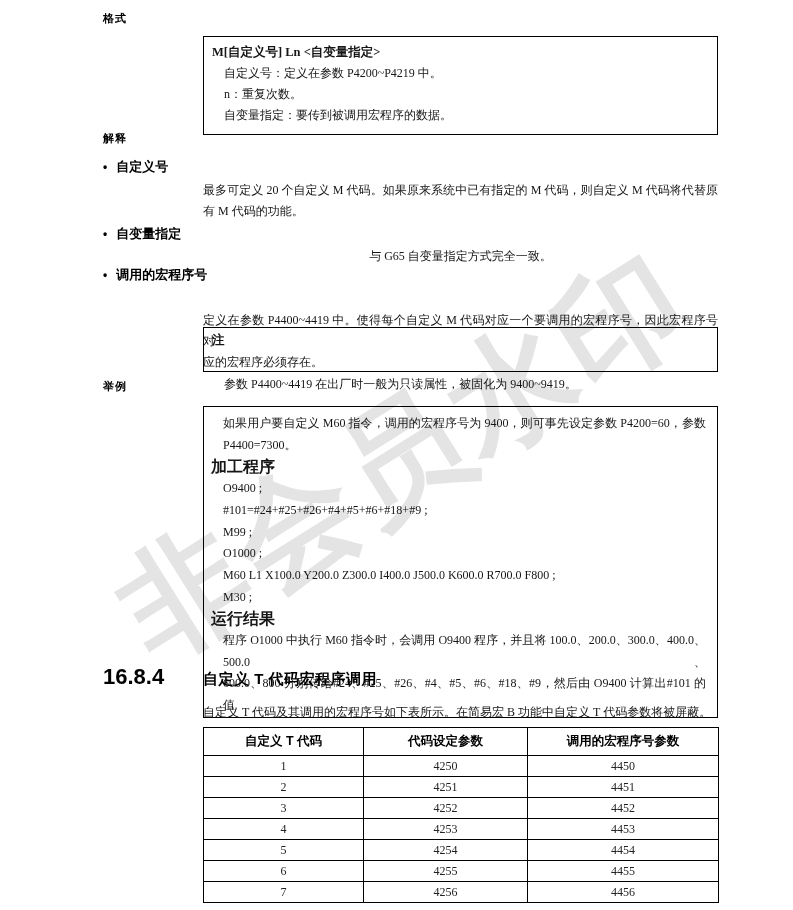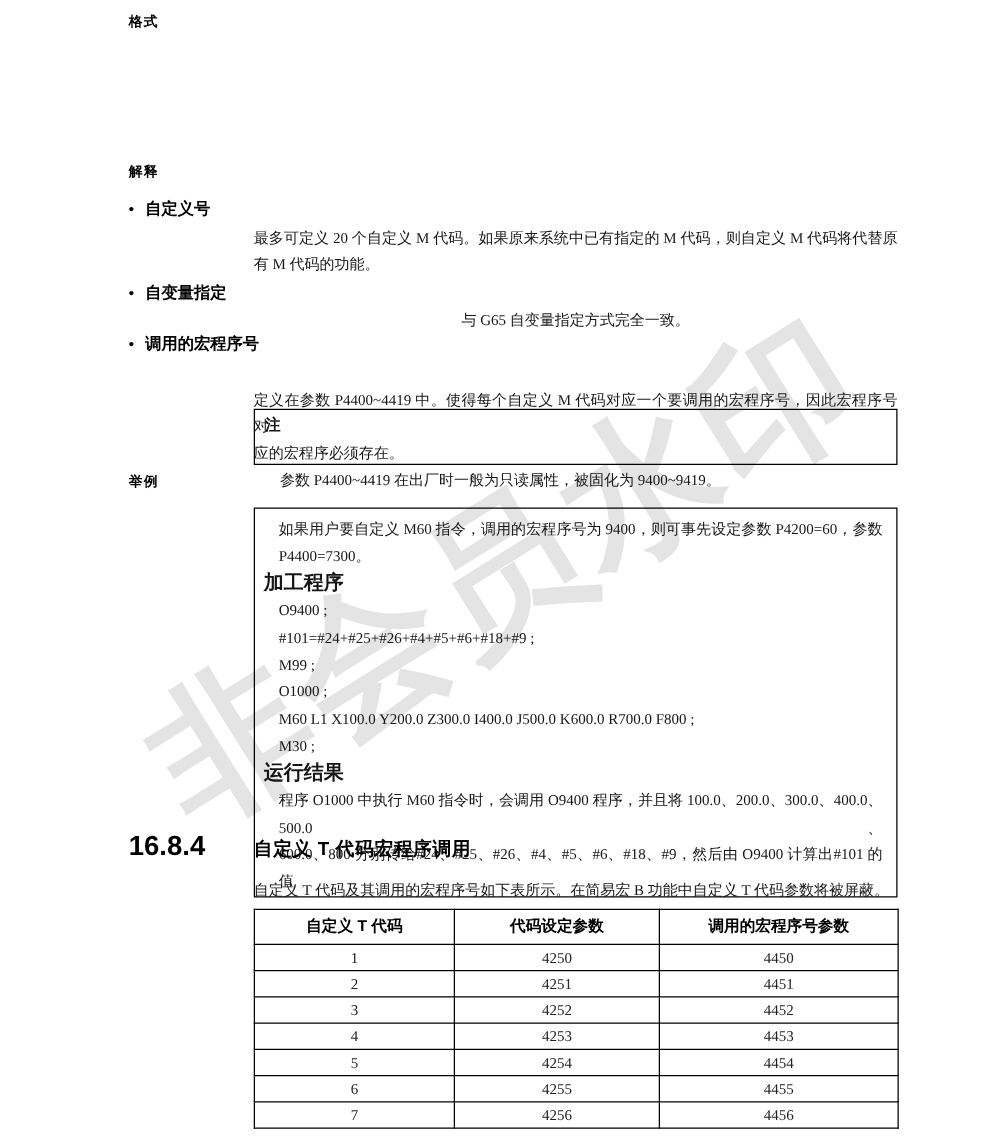--- a/index.html
+++ b/index.html
@@ -80,20 +80,26 @@
 </head>
 <body>
 
 <div class="page">
 
   <div class="watermark">非会员水印</div>
 
   <div class="layer">
 
     <div class="h2" style="top:8px;">格式</div>
+    <div class="box" id="format-box">
+      <div class="fb-title">M[自定义号] Ln &lt;自变量指定&gt;</div>
+      <div class="line indent">自定义号：定义在参数 P4200~P4219 中。</div>
+      <div class="line indent">n：重复次数。</div>
+      <div class="line indent">自变量指定：要传到被调用宏程序的数据。</div>
+    </div>
 
     <div class="h2" style="top:128px;">解释</div>
 
     <div class="bullet" style="top:158px;">
       <span class="dot">•</span>
       <span>自定义号</span>
     </div>
     <div class="body-text" style="top:180px;">
       <div class="line stretch">最多可定义 20 个自定义 M 代码。如果原来系统中已有指定的 M 代码，则自定义 M 代码将代替原</div>
       <div class="line">有 M 代码的功能。</div>

